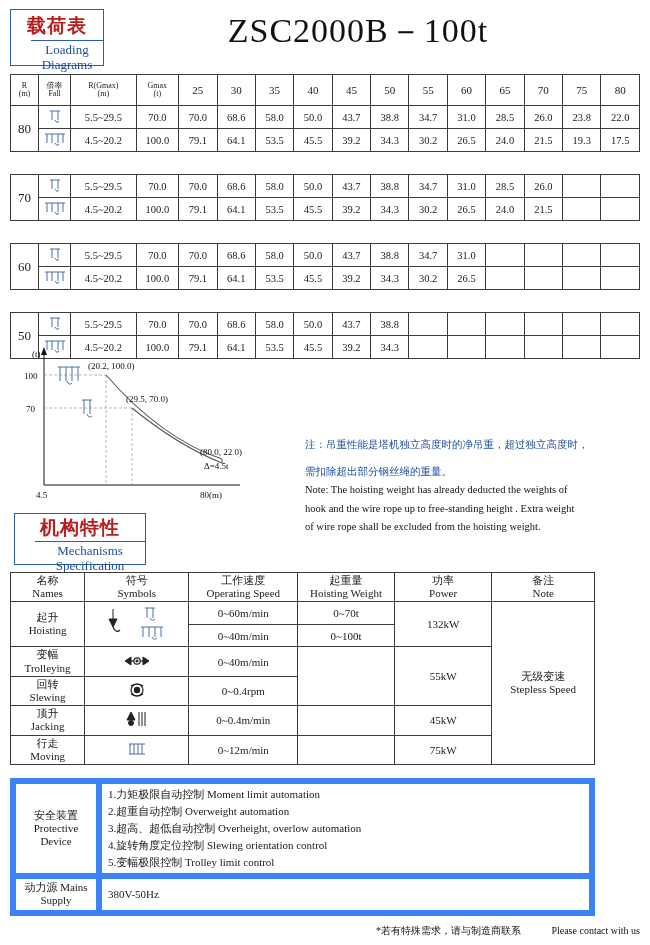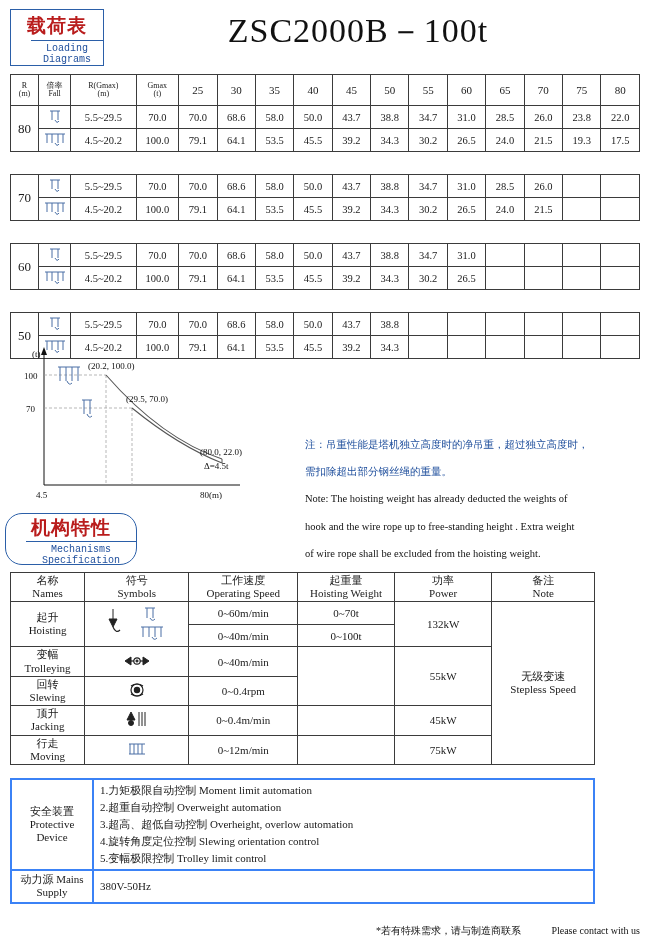--- a/index.html
+++ b/index.html
@@ -13,21 +13,21 @@
   }
   .page{position:relative;width:650px;height:945px;}
 
   
   .hdr{position:absolute;left:0;top:0;width:650px;height:70px;}
   .badge{
     position:absolute;border:1px solid #2b5fa8;background:#fff;
     text-align:center;line-height:1.15;
   }
   .badge .cn{color:#b91c1c;font-size:19px;font-weight:bold;letter-spacing:1px;}
-  .badge .en{color:#1e4e9c;font-size:10px;font-family:Liberation Mono, monospace;margin-left:20px;}
+  .badge .en{color:#1e4e9c;font-size:13px;font-family:Liberation Serif, serif;margin-left:20px;}
   #loading-badge{left:10px;top:9px;width:92px;height:52px;padding-top:3px;}
   #loading-badge .cn{display:block;padding-top:2px;}
   #loading-badge .en{display:block;border-top:1px solid #2b5fa8;margin-top:3px;padding-top:2px;}
   .model-title{
     position:absolute;left:0;top:8px;width:650px;text-align:center;
     font-size:34px;font-family:"Liberation Serif",serif;color:#111;
     letter-spacing:1px;
     padding-left:33px;
   }
 
@@ -57,24 +57,24 @@
   .hook svg{display:block;margin:0 auto;}
 
   
   #chart{position:absolute;left:14px;top:345px;width:240px;height:165px;}
   #chart svg{display:block;}
   .chart-lbl{font-size:9px;font-family:"Liberation Serif",serif;fill:#111;}
 
   
   #note{position:absolute;left:305px;top:425px;width:330px;font-size:10.5px;line-height:1.45;}
   #note .cn{color:#1e4e9c;margin-top:12px;}
-  #note .en{color:#111;margin-top:12px;}
-
-  
-  #mech-badge{left:5px;top:513px;width:130px;height:50px;border-radius:17px;}
+  #note .en{color:#111;margin-top:3px;}
+
+  
+  #mech-badge{left:14px;top:513px;width:130px;height:50px;}
   #mech-badge .cn{display:block;padding-top:3px;}
   #mech-badge .en{display:block;border-top:1px solid #2b5fa8;margin-top:2px;padding-top:2px;}
 
   
   #mech-table{
     position:absolute;left:10px;top:572px;width:585px;font-size:11px;
   }
   #mech-table td{
     border:1px solid #3b3b3b;text-align:center;vertical-align:middle;padding:1px 2px;
   }
@@ -83,21 +83,21 @@
   #mech-table .en{display:block;}
   .c-name{width:72px;}
   .c-sym{width:100px;}
   .c-speed{width:110px;margin-top:35px;}
   .c-weight{width:98px;}
   .c-power{width:100px;}
   .c-note{width:105px;}
 
   
   #safety-table{position:absolute;left:10px;top:778px;width:585px;font-size:11px;}
-  #safety-table td{border:2px solid #3b82f6;vertical-align:middle;padding:2px 4px;}
+  #safety-table td{border:6px solid #3b82f6;vertical-align:middle;padding:2px 4px;}
   #safety-table .lab{width:72px;text-align:center;line-height:1.2;}
   #safety-table .list{text-align:left;padding-left:6px;line-height:1.55;}
   #safety-table .list div{white-space:nowrap;}
 
   
   #footer{position:absolute;left:0;top:924px;width:640px;text-align:right;font-size:10px;color:#111;}
   #footer .cn{margin-right:28px;}
 </style>
 </head>
 <body>

